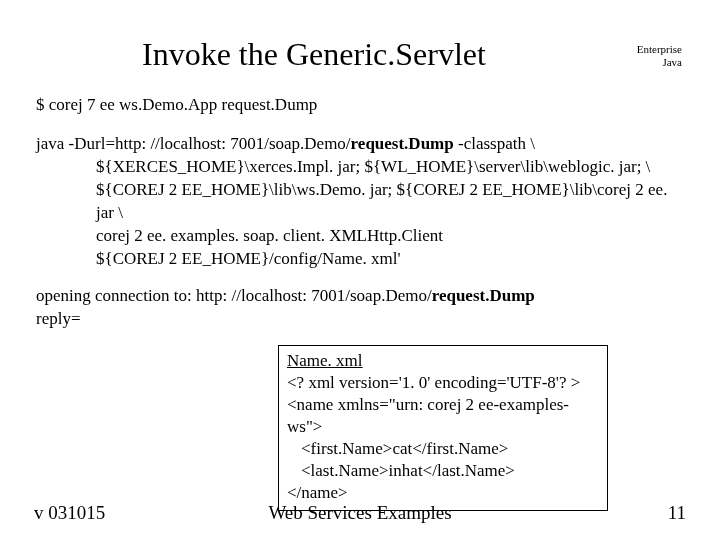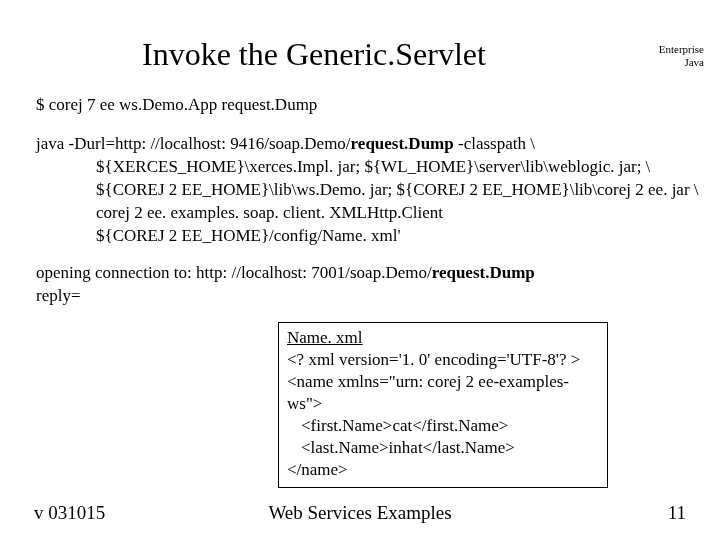--- a/index.html
+++ b/index.html
@@ -7,21 +7,21 @@
     padding: 0;
     width: 720px;
     height: 540px;
     font-family: "Times New Roman", Times, serif;
     color: #000;
     background: #fff;
     position: relative;
     box-sizing: border-box;
   }
   .slide {
-    padding: 24px 14px 18px 34px;
+    padding: 24px 36px 18px 34px;
     width: 100%;
     height: 100%;
     box-sizing: border-box;
     position: relative;
   }
   .header-row {
     display: flex;
     align-items: flex-start;
     justify-content: space-between;
     margin-bottom: 22px;
@@ -94,21 +94,21 @@
 
   <div class="header-row">
     <div class="title">Invoke the Generic.Servlet</div>
     <div class="corner-label">Enterprise
 Java</div>
   </div>
 
   <div class="cmd">$ corej 7 ee ws.Demo.App request.Dump</div>
 
   <div class="invocation">
-    <span>java -Durl=http: //localhost: 9416/soap.Demo/</span><b>request.Dump</b><span> -classpath \</span>
+    <span>java -Durl=http: //localhost: 7001/soap.Demo/</span><b>request.Dump</b><span> -classpath \</span>
     <span class="ind">${XERCES_HOME}\xerces.Impl. jar; ${WL_HOME}\server\lib\weblogic. jar; \</span>
     <span class="ind">${COREJ 2 EE_HOME}\lib\ws.Demo. jar; ${COREJ 2 EE_HOME}\lib\corej 2 ee. jar \</span>
     <span class="ind">corej 2 ee. examples. soap. client. XMLHttp.Client</span>
     <span class="ind">${COREJ 2 EE_HOME}/config/Name. xml'</span>
   </div>
 
   <div class="output">
     <span>opening connection to: http: //localhost: 7001/soap.Demo/</span><b>request.Dump</b><br>
     <span>reply=</span>
   </div>

